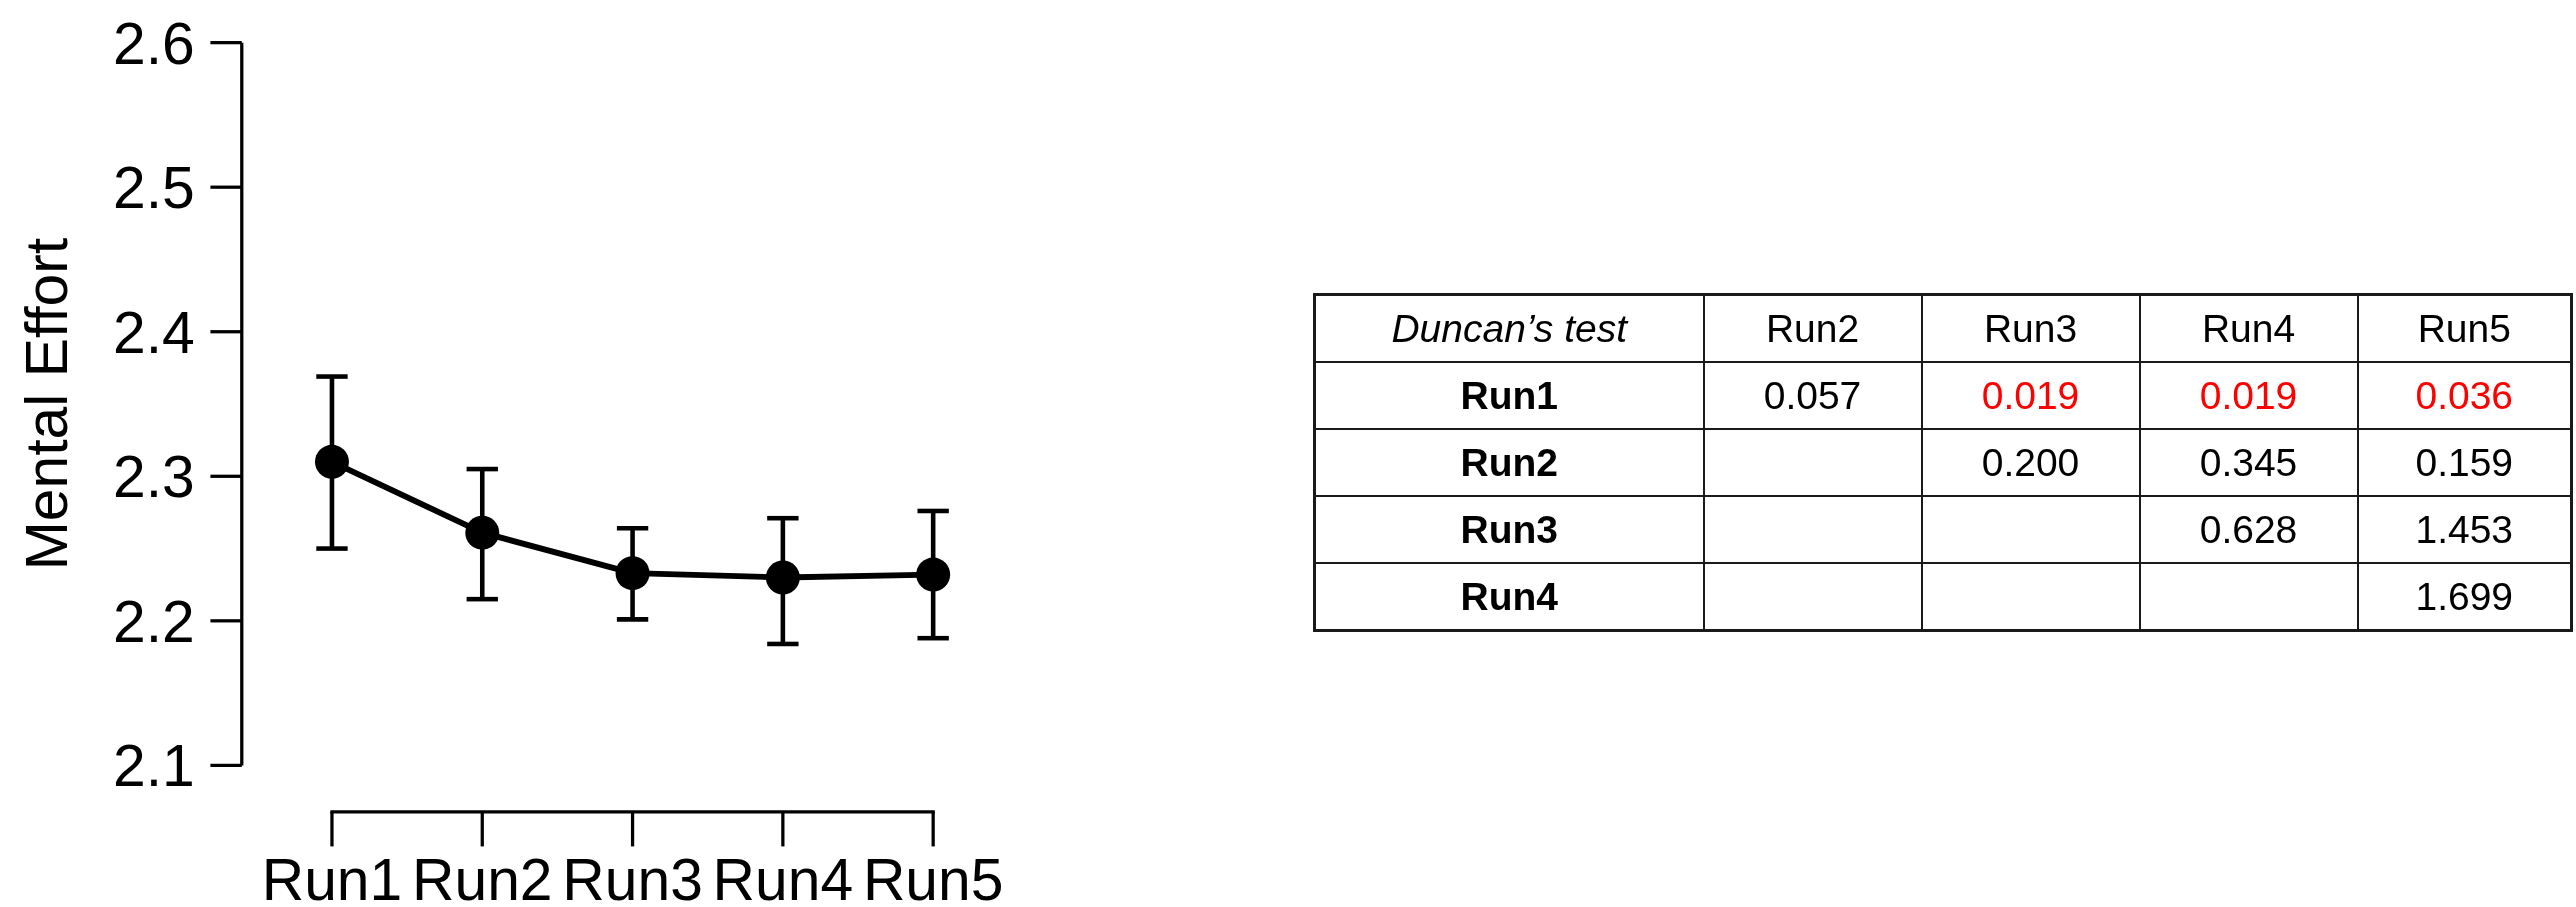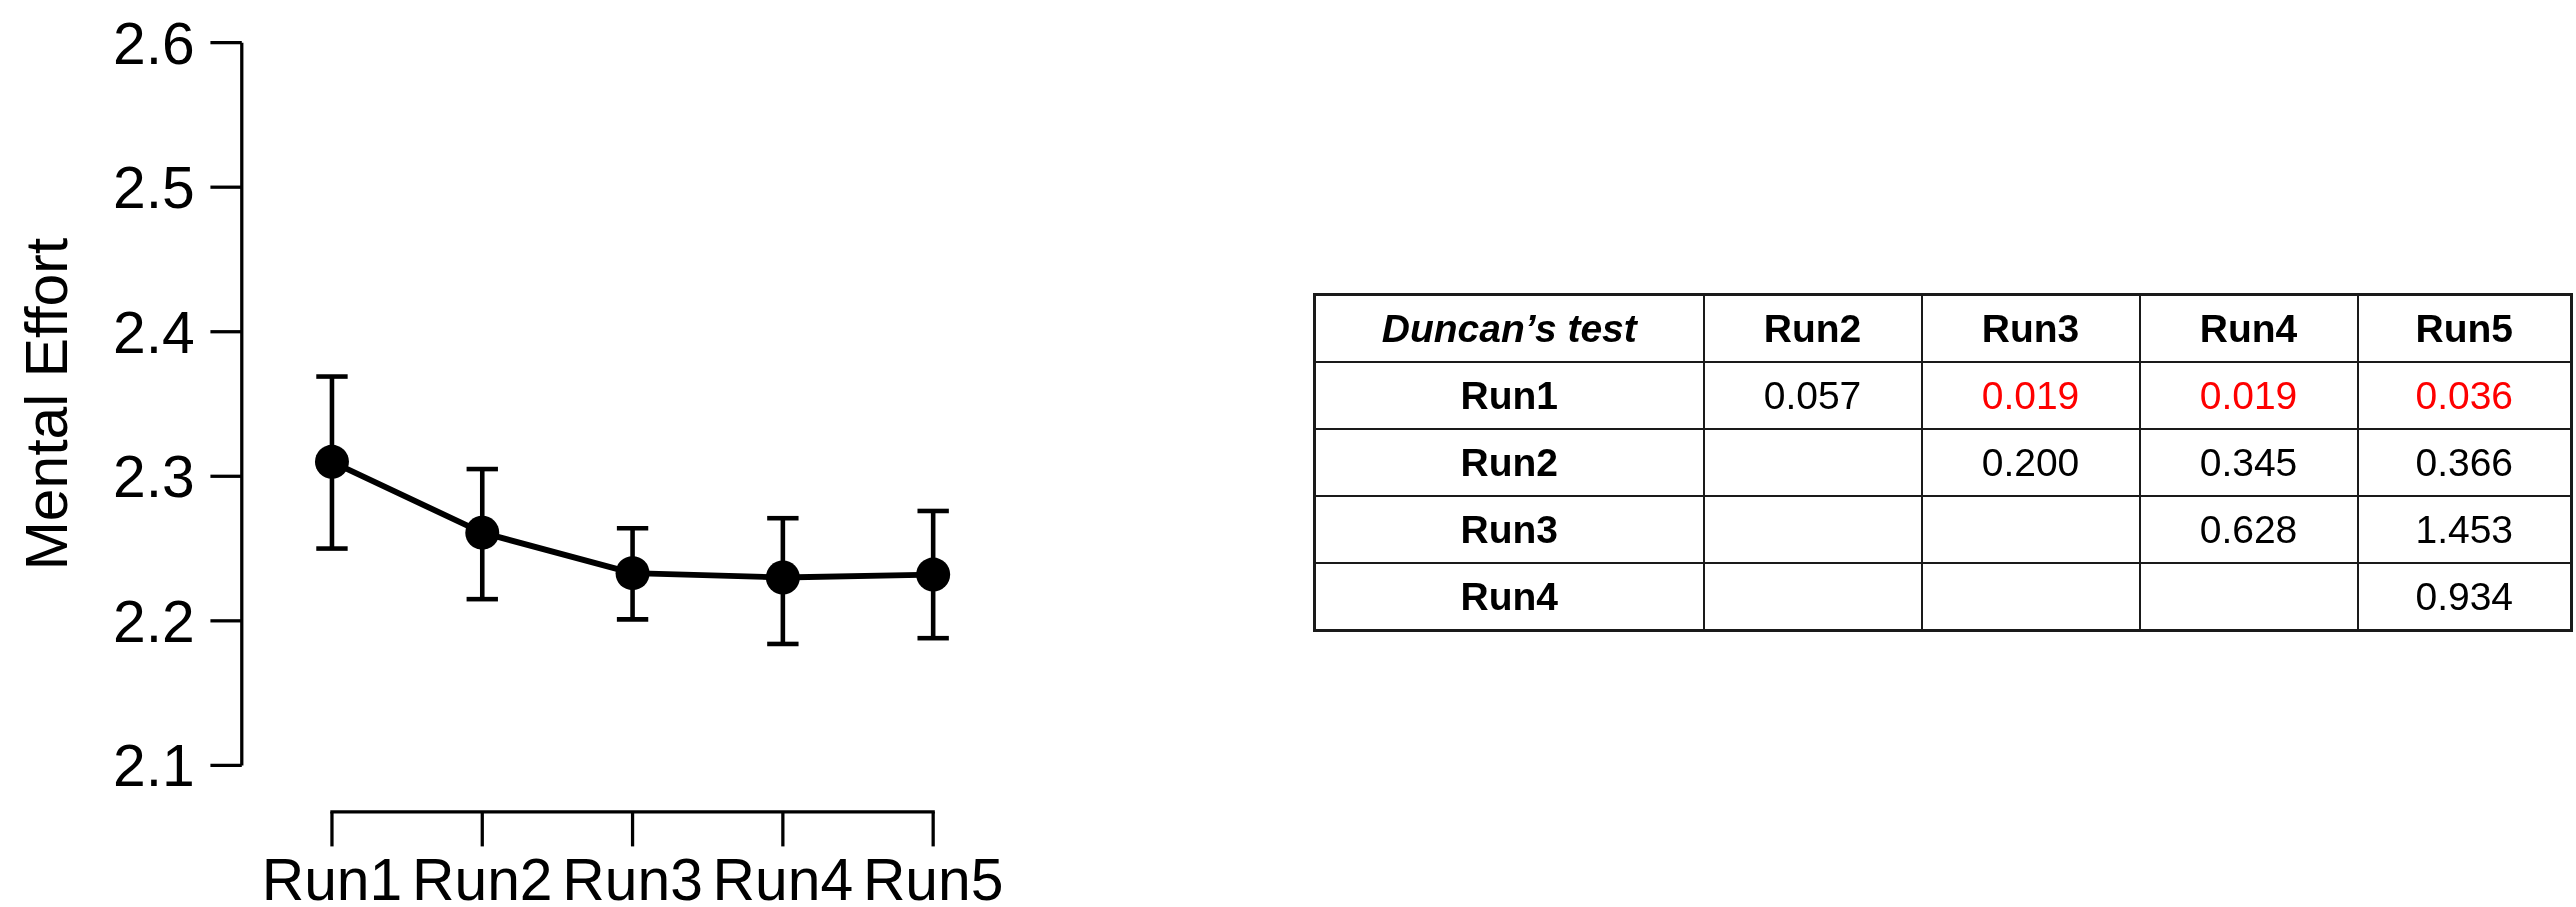--- a/index.html
+++ b/index.html
@@ -50,21 +50,21 @@
     border: 2.6px solid #1a1a1a;
     height: 65px;
     padding: 0;
     text-align: center;
     vertical-align: middle;
     background: #ffffff;
     white-space: nowrap;
     overflow: hidden;
   }
   table.duncan-table th {
-    font-weight: bold;
+    font-weight: normal;
   }
   th.corner {
     font-style: italic;
     font-weight: bold;
   }
   td.rowlabel {
     font-weight: bold;
   }
   td.red {
     color: #fe0000;
@@ -150,33 +150,33 @@
         <td>0.057</td>
         <td class="red">0.019</td>
         <td class="red">0.019</td>
         <td class="red">0.036</td>
       </tr>
       <tr>
         <td class="rowlabel">Run2</td>
         <td></td>
         <td>0.200</td>
         <td>0.345</td>
-        <td>0.366</td>
+        <td>0.159</td>
       </tr>
       <tr>
         <td class="rowlabel">Run3</td>
         <td></td>
         <td></td>
         <td>0.628</td>
         <td>1.453</td>
       </tr>
       <tr>
         <td class="rowlabel">Run4</td>
         <td></td>
         <td></td>
         <td></td>
-        <td>0.934</td>
+        <td>1.699</td>
       </tr>
     </tbody>
   </table>
 
 </div>
 
 
 </body></html>

